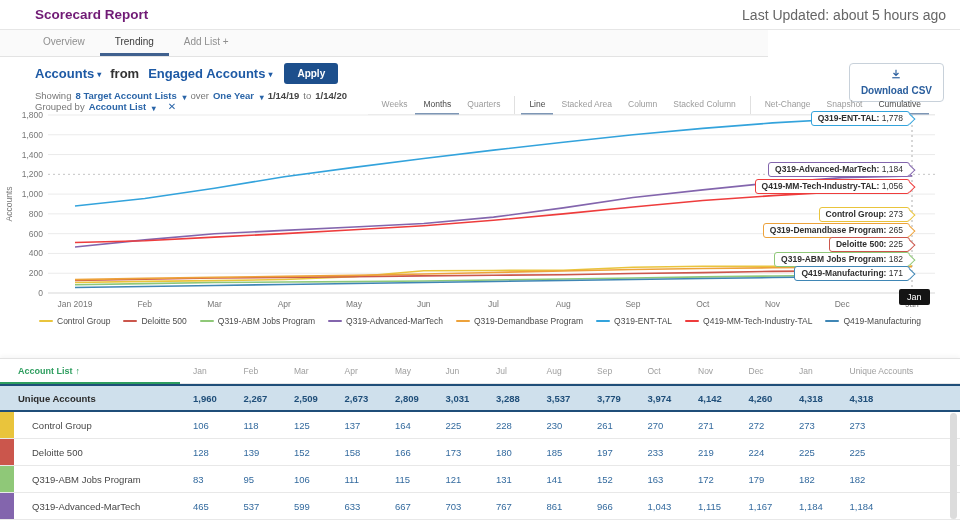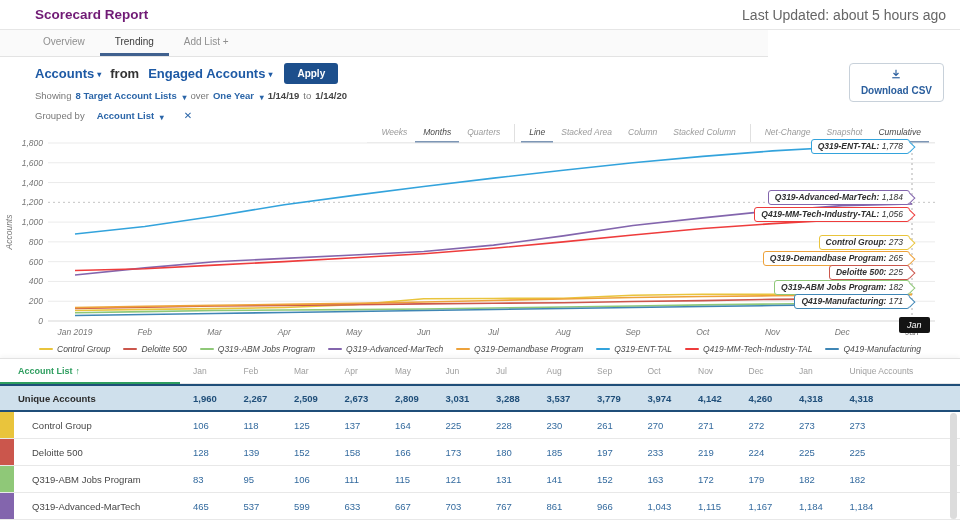--- a/index.html
+++ b/index.html
@@ -30,28 +30,28 @@
   .fromw { margin:0 9px; }
   .apply { margin-left:12px; background:#1d4f8c; color:#fff; font-size:10px;
     font-weight:bold; padding:5px 13px; border:none; border-radius:3px;
     font-family:inherit; cursor:pointer; }
   .dl { position:absolute; right:16px; top:6px; display:flex; align-items:center;
     gap:6px; border:1px solid #c8d1da; border-radius:4px; background:#fff;
     color:#2b5f9e; font-size:10px; font-weight:bold; padding:5px 11px;
     font-family:inherit; cursor:pointer;flex-direction:column; }
   .row2 { margin-top:7px; font-size:9.5px; color:#777; display:flex; gap:4px;
     align-items:center; }
-  .row3 { margin-top:9px; font-size:9.5px; color:#777; display:flex; gap:12px;
+  .row3 { font-size:9.5px; color:#777; display:flex; gap:4px;
     align-items:center; }
   .link { color:#2a65a8; font-weight:bold; cursor:pointer; }
   .datev { color:#444; font-weight:bold; }
   .xclose { color:#2a65a8; font-size:10px; margin-left:8px; cursor:pointer; }
 
   
-  .chart-sec { position:absolute; top:120px; left:0; width:960px; height:254px;font-style:italic; }
+  .chart-sec { position:absolute; top:92px; left:0; width:960px; height:254px; }
   .modes { position:absolute; top:4px; right:25px; display:flex;
     border-bottom:1px solid #ececec; }
   .mgroup { display:flex; padding:0 6px; border-left:1px solid #e0e0e0; }
   .mgroup:first-child { border-left:none; }
   .mode { font-size:8.5px; color:#9b9b9b; padding:3px 8px 4px;
     border-bottom:2px solid transparent; margin-bottom:-1px; cursor:pointer;
     white-space:nowrap; }
   .mode.active { color:#4a4a4a; border-bottom-color:#7d96b5; }
   #chart { position:absolute; top:14px; left:0; }
   #clabels { position:absolute; inset:0; pointer-events:none; }

